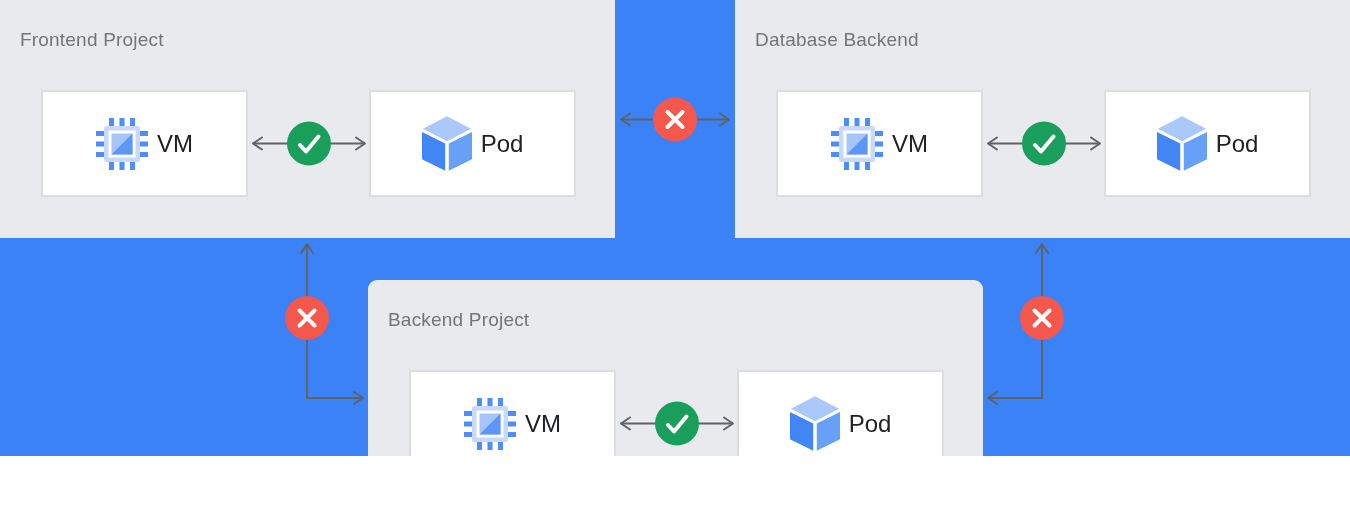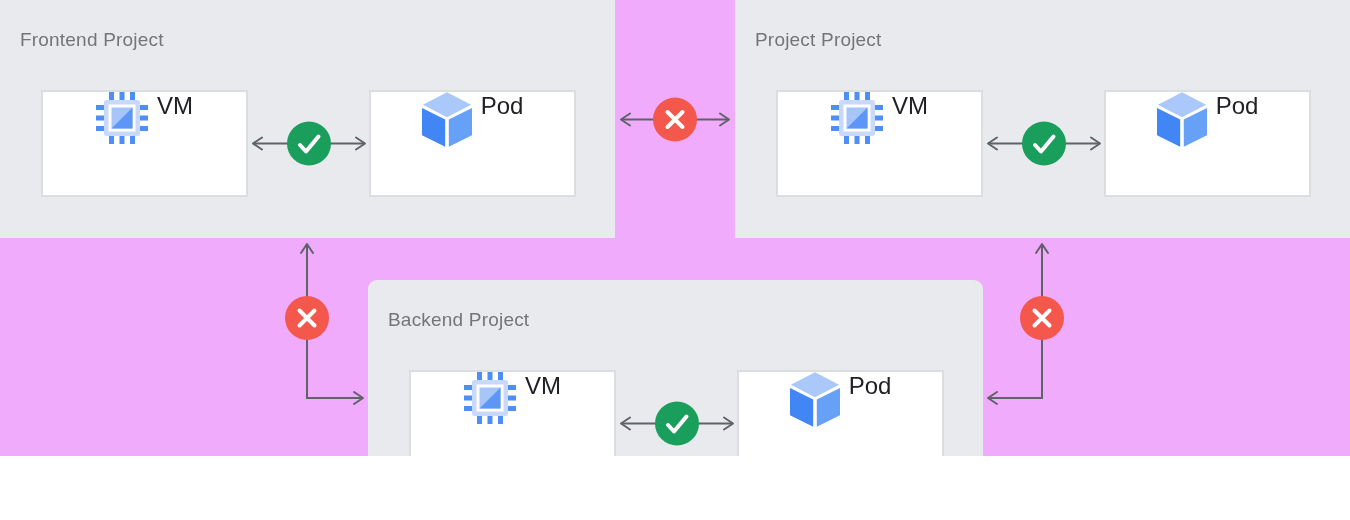--- a/index.html
+++ b/index.html
@@ -1,31 +1,31 @@
 <!DOCTYPE html>
 <html><head>
 <meta charset="utf-8">
 <style>
   html,body{margin:0;padding:0;background:#ffffff;}
   .canvas{
-    position:relative;width:1350px;height:456px;background:#f0abfc;
+    position:relative;width:1350px;height:456px;background:#3b82f6;
     font-family:"Liberation Sans",sans-serif;overflow:hidden;
   }
   .panel{position:absolute;background:#E8EAED;}
   #panel-frontend{left:0;top:0;width:615px;height:238px;}
   #panel-database{left:735px;top:0;width:615px;height:238px;}
   #panel-backend{left:368px;top:280px;width:615px;height:240px;border-radius:9px;}
   .panel-title{
     position:absolute;left:20px;top:29px;
     font-size:19px;color:#737578;letter-spacing:.2px;white-space:nowrap;
   }
   .node{
     position:absolute;width:207px;height:107px;background:#ffffff;
     border:2px solid #DBDDE1;box-sizing:border-box;
-    display:flex;align-items:flex-start;justify-content:center;gap:9px;
+    display:flex;align-items:center;justify-content:center;gap:9px;
   }
   .node.vm{left:41px;top:90px;}
   .node.pod{left:369px;top:90px;}
   .node-label{font-size:24px;color:#202124;}
   .overlay{position:absolute;left:0;top:0;pointer-events:none;}
   .icon-svg{display:block;}
 </style>
 </head>
 <body>
 
@@ -60,21 +60,21 @@
       <svg class="icon-svg" width="50" height="56" viewBox="0 0 56 62">
         <polygon points="28,0 55,14 28,28 1,14" fill="#ABC8FA"></polygon>
         <polygon points="0,17.5 26,30.5 26,61 0,48" fill="#4285F4"></polygon>
         <polygon points="30,30.5 56,17.5 56,48 30,61" fill="#66A0F7"></polygon>
       </svg>
       <span class="node-label">Pod</span>
     </div>
   </section>
 
   <section class="panel" id="panel-database">
-    <span class="panel-title">Project Project</span>
+    <span class="panel-title">Database Backend</span>
     <div class="node vm">
       <svg class="icon-svg" width="52" height="52" viewBox="0 0 52 52">
         <g fill="#4E8EF7">
           <rect x="13" y="0" width="5" height="8"></rect>
             <rect x="23.5" y="0" width="5" height="8"></rect>
             <rect x="34" y="0" width="5" height="8"></rect>
           <rect x="13" y="44" width="5" height="8"></rect>
             <rect x="23.5" y="44" width="5" height="8"></rect>
             <rect x="34" y="44" width="5" height="8"></rect>
           <rect x="0" y="13" width="8" height="5"></rect>

